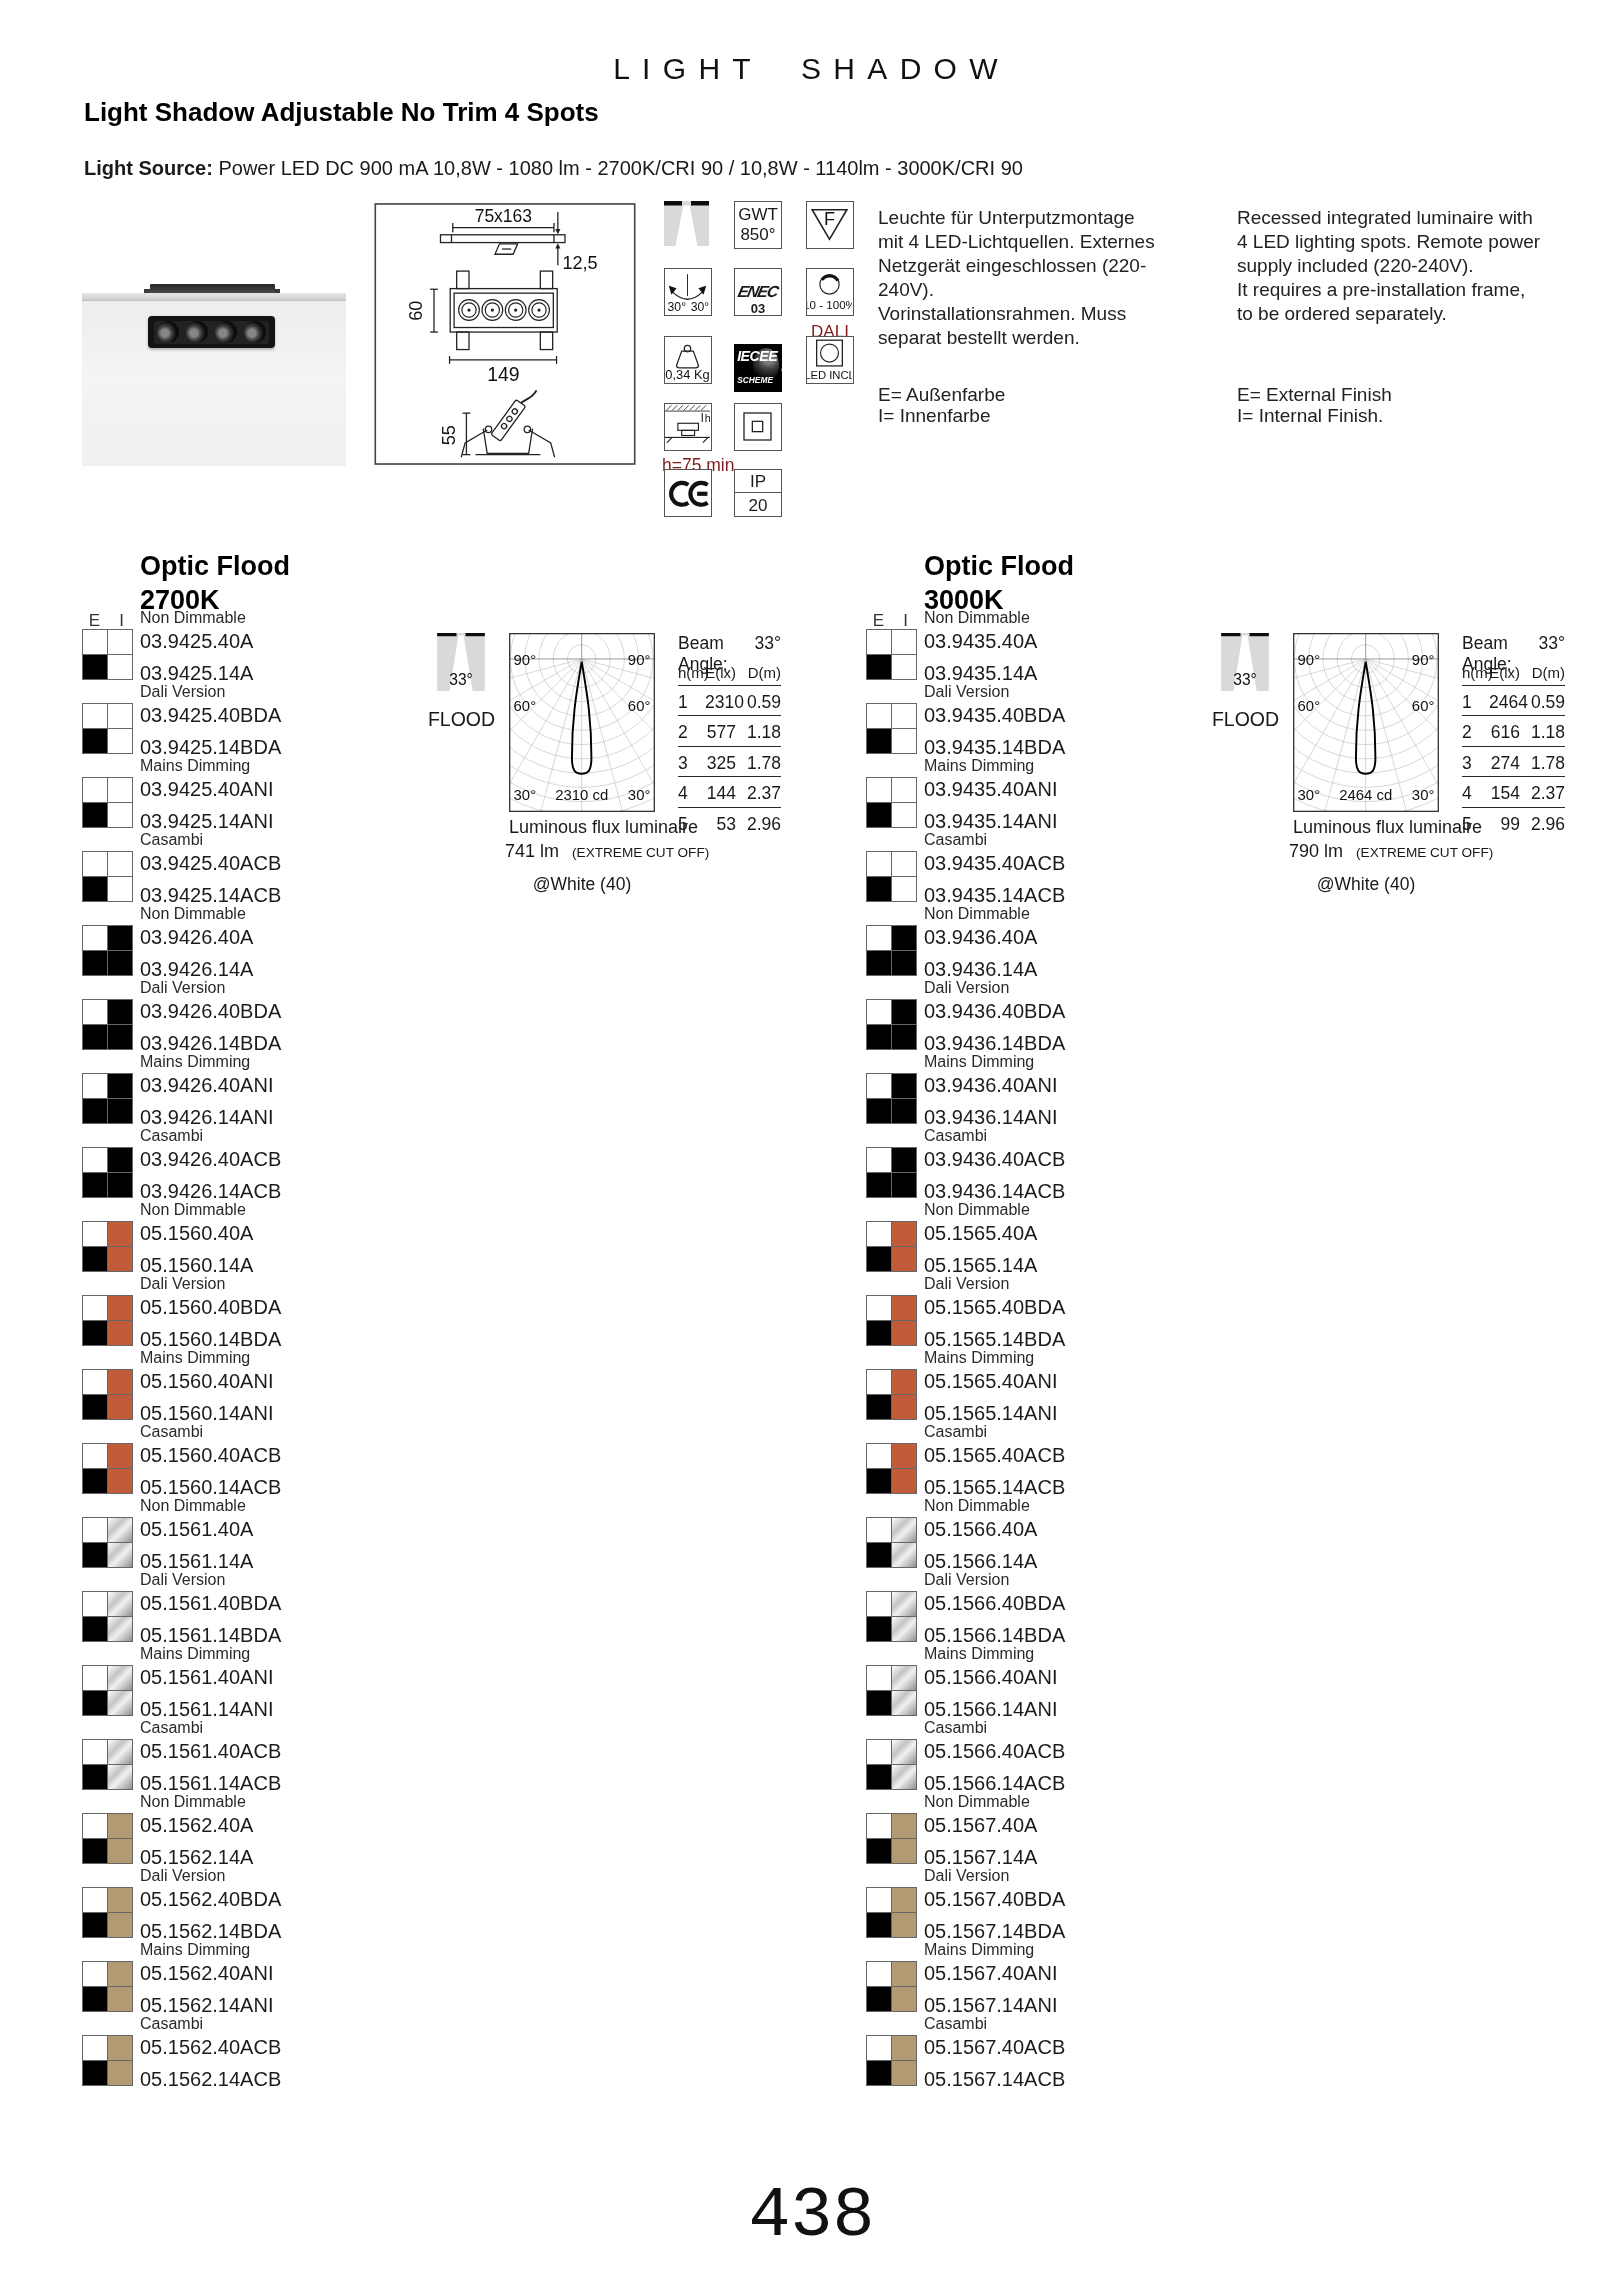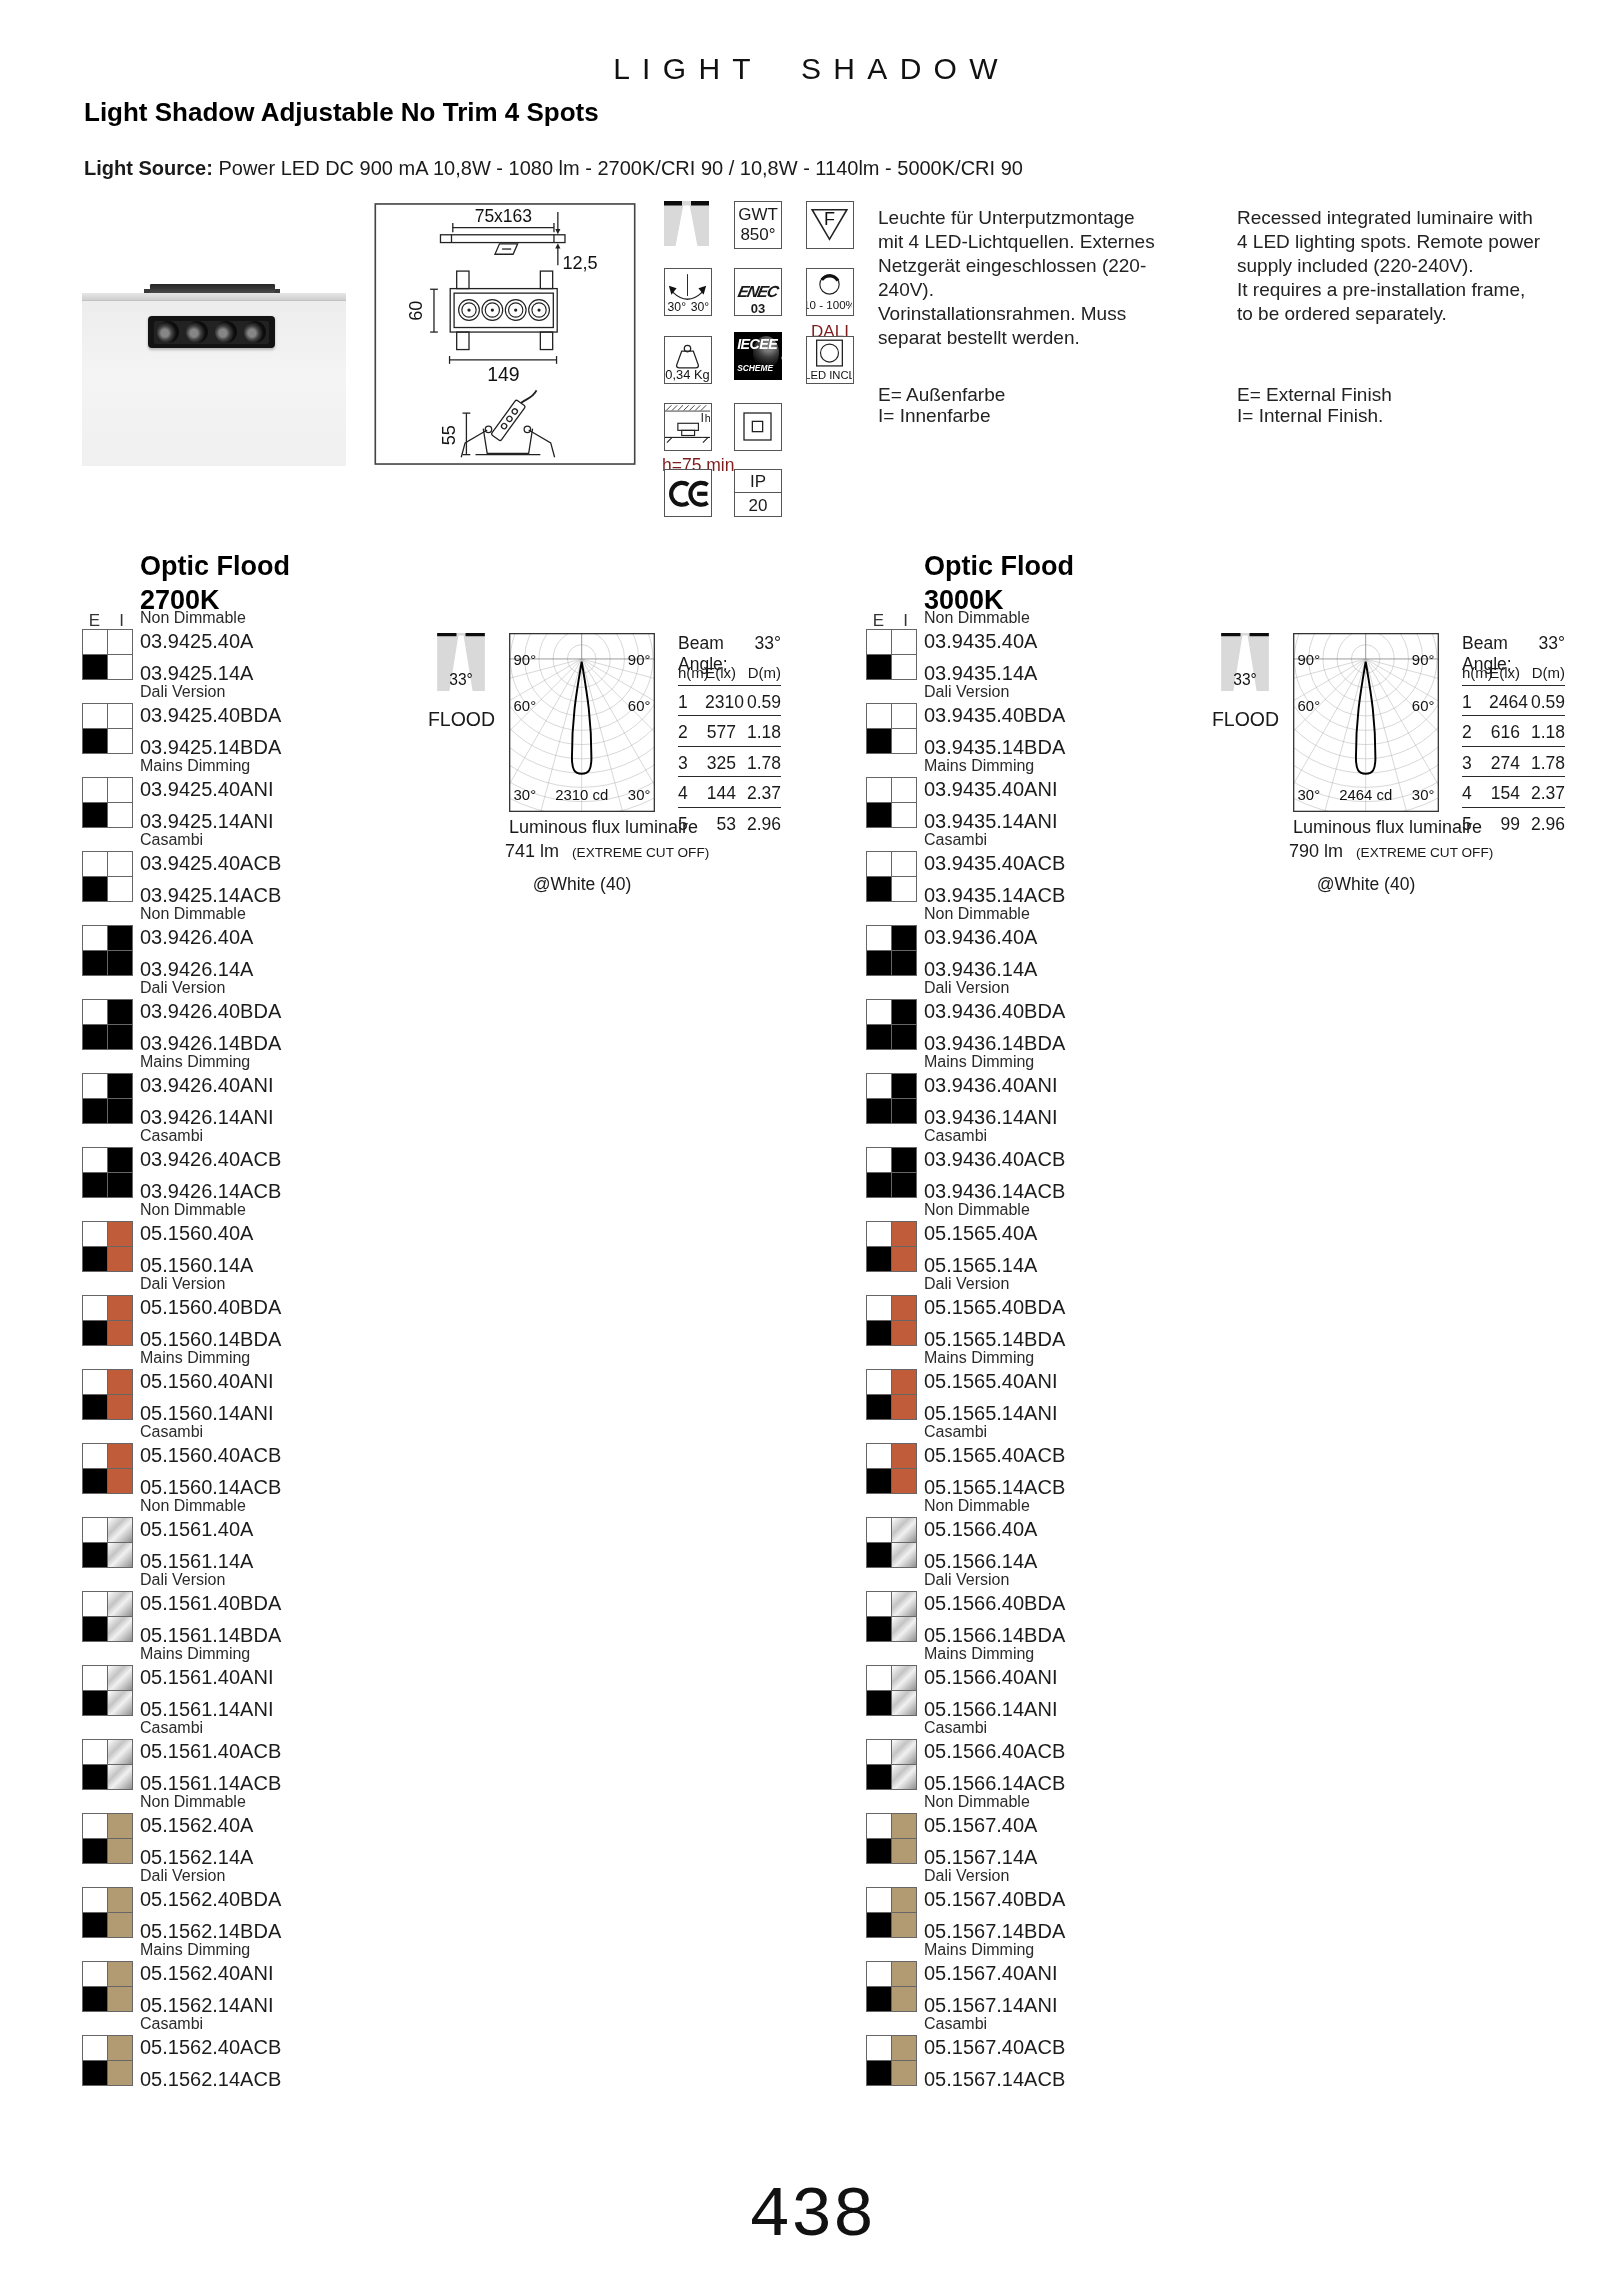--- a/index.html
+++ b/index.html
@@ -72,21 +72,21 @@
   .bc3{flex:1;text-align:right;}
   .pagenum{position:absolute;left:0;top:2177px;width:1623px;text-align:center;font-family:Liberation Mono, monospace;font-size:70px;color:#111;}
 </style>
 </head>
 <body>
 
 <div class="title">LIGHT SHADOW</div>
 <div class="subtitle">Light Shadow Adjustable No Trim 4 Spots</div>
 <div class="light-source">
   <span class="bold">Light Source:</span>
-  <span>Power LED DC 900 mA 10,8W - 1080 lm - 2700K/CRI 90    /    10,8W - 1140lm - 5000K/CRI 90</span>
+  <span>Power LED DC 900 mA 10,8W - 1080 lm - 2700K/CRI 90    /    10,8W - 1140lm - 3000K/CRI 90</span>
 </div>
 
 <div class="photo">
   <div class="connfootL"></div>
   <div class="connfootR"></div>
   <div class="connector"></div>
   <div class="ceiling"></div>
   <div class="wall"></div>
   <div class="trim">
     <div class="trim-inner">
@@ -211,21 +211,21 @@
 </div>
 <div class="ilabel" style="left:806px;top:322px;width:48px;text-align:center;font-size:17px;">DALI</div>
 
 <div class="icell" style="left:664px;top:336px;">
   <svg width="45" height="45" viewBox="0 0 70 70">
     <circle cx="35" cy="18" r="5" fill="none" stroke="#222" stroke-width="2"></circle>
     <path d="M26,22 h18 l8,22 a4,4 0 0 1 -4,4 h-26 a4,4 0 0 1 -4,-4 z" fill="none" stroke="#222" stroke-width="2"></path>
     <text x="35" y="66" text-anchor="middle" font-size="20" fill="#111">0,34 Kg</text>
   </svg>
 </div>
-<div class="icell black" style="left:734px;top:332px;">
+<div class="icell black" style="left:734px;top:344px;">
   <div class="iecee-globe"></div>
   <div class="ie1" style="position:relative;">IECEE</div>
   <div class="ie2" style="position:relative;">CB</div>
   <div class="ie3" style="position:relative;">SCHEME</div>
 </div>
 <div class="icell" style="left:806px;top:336px;">
   <svg width="45" height="45" viewBox="0 0 70 70">
     <rect x="15" y="5" width="40" height="40" fill="none" stroke="#222" stroke-width="2"></rect>
     <circle cx="35" cy="25" r="14" fill="none" stroke="#222" stroke-width="1.8"></circle>
     <text x="35" y="65" text-anchor="middle" font-size="17.5" fill="#111">LED INCL</text>

